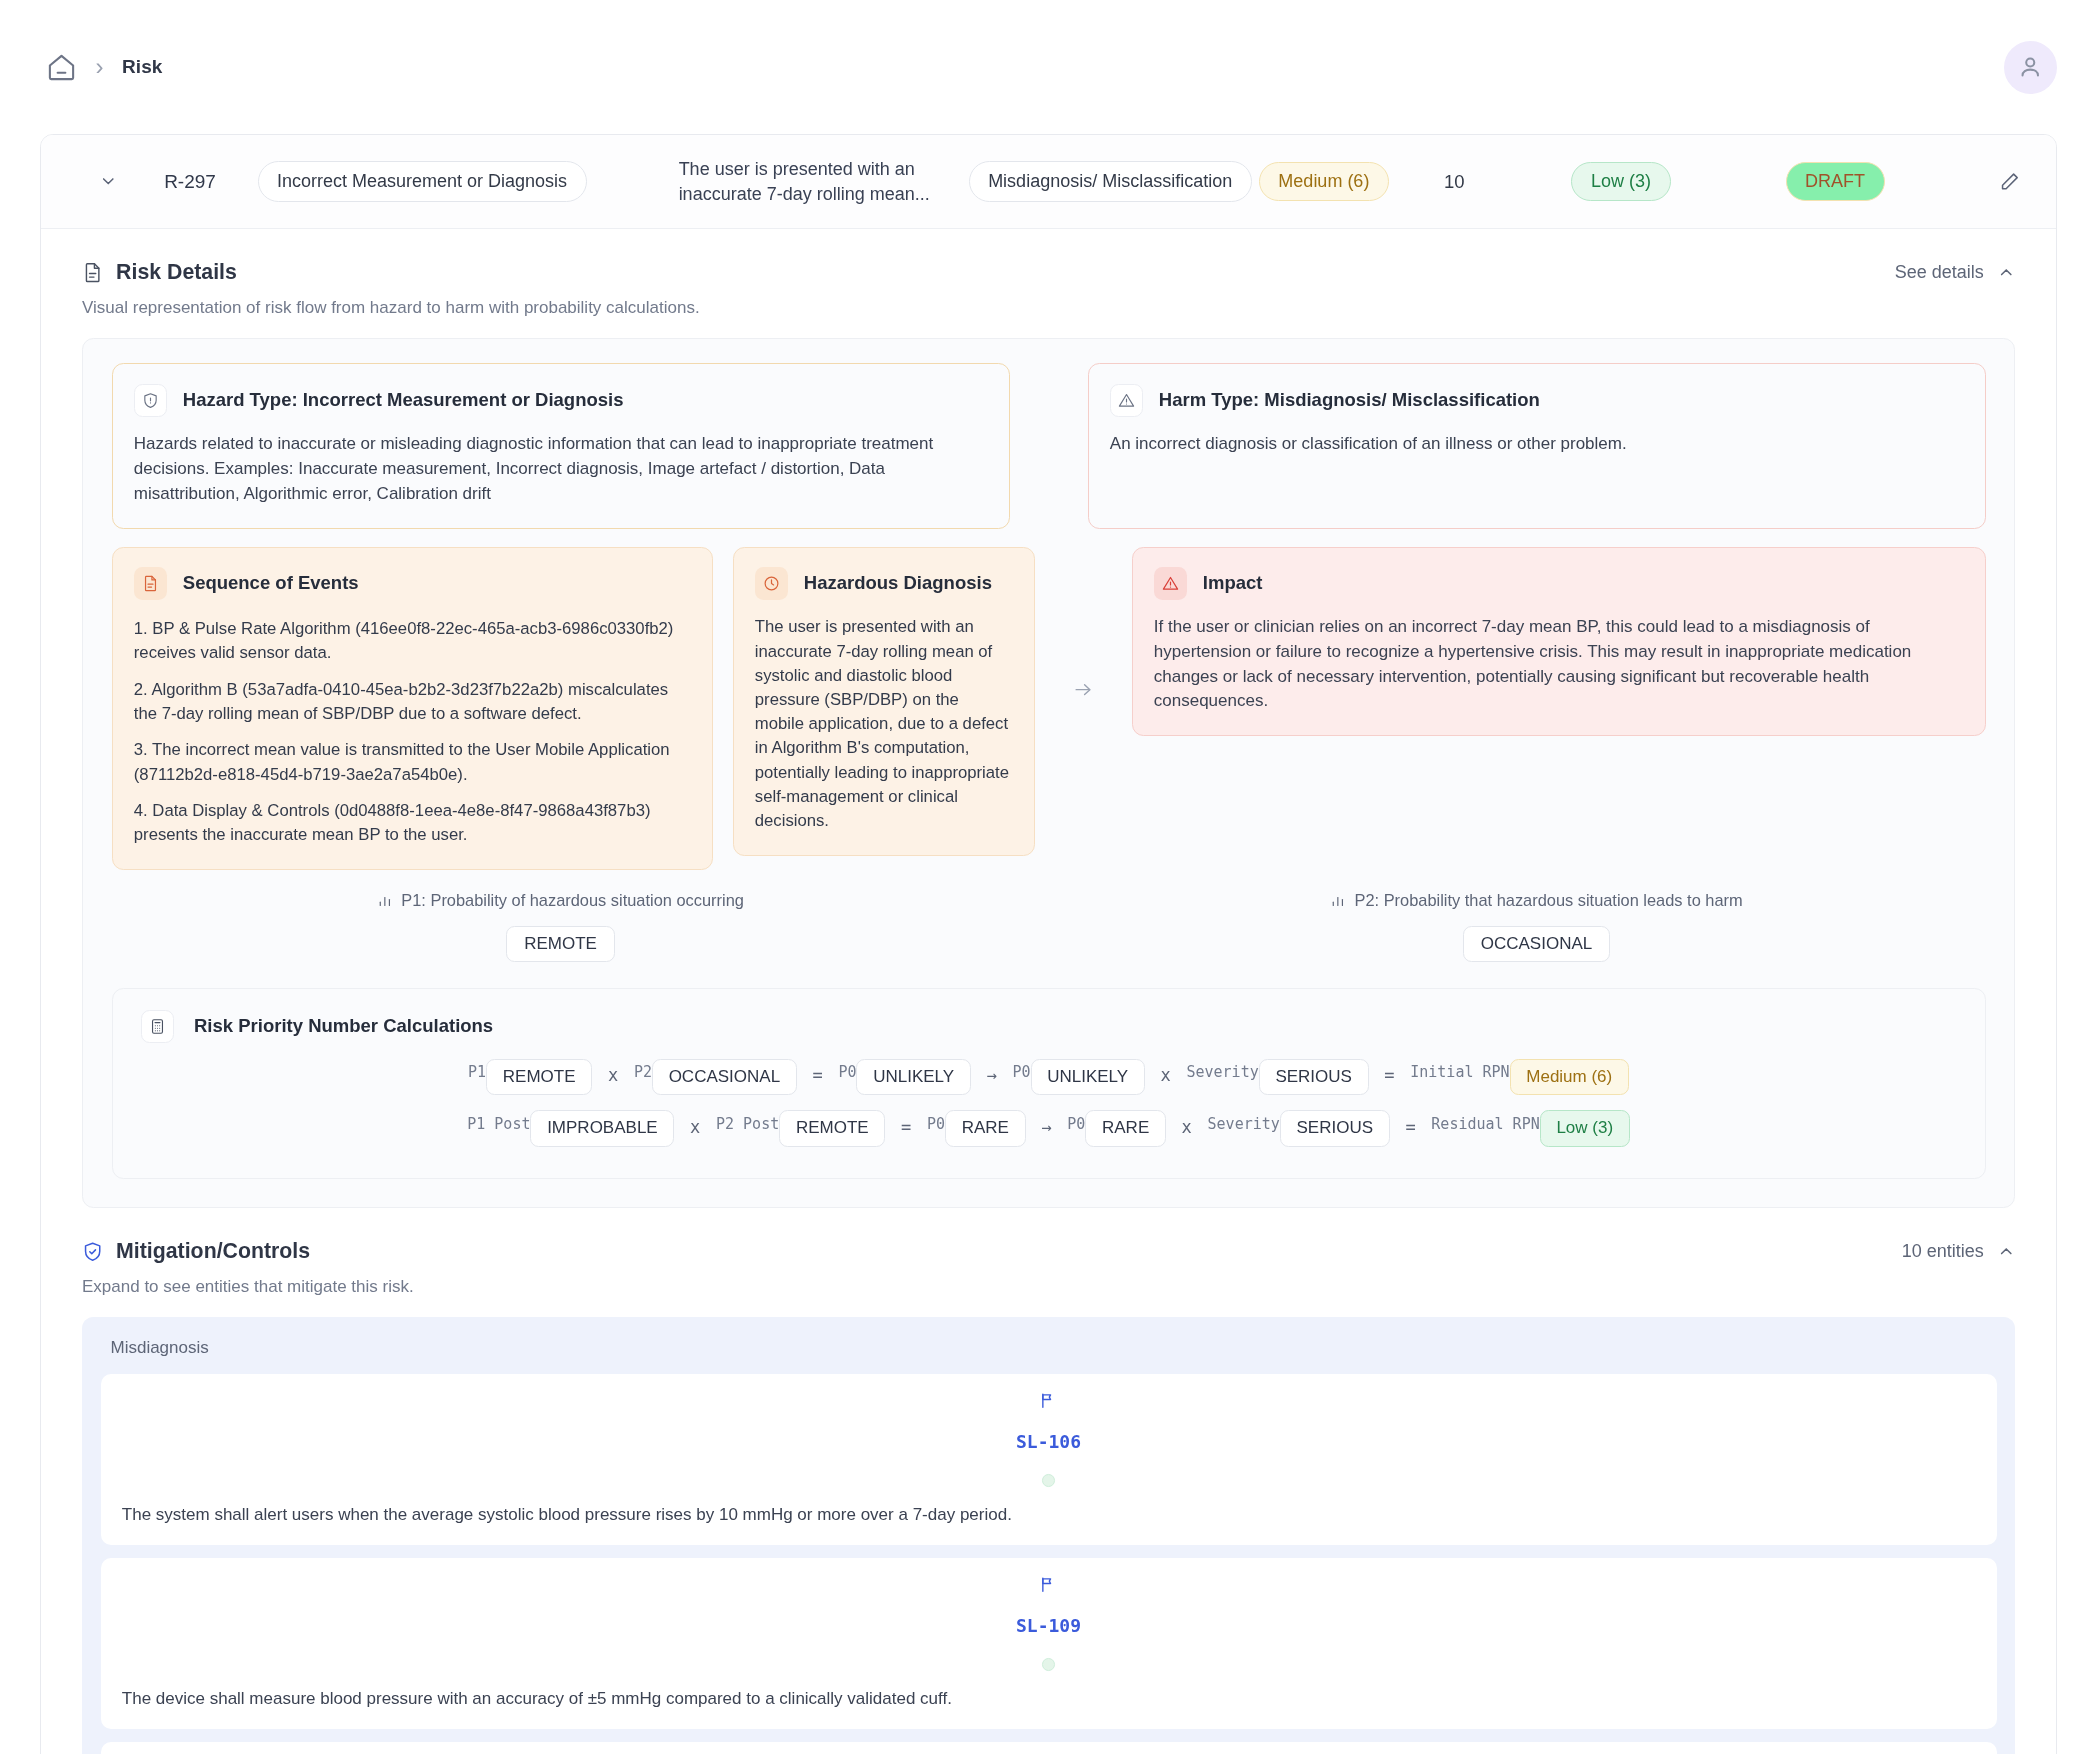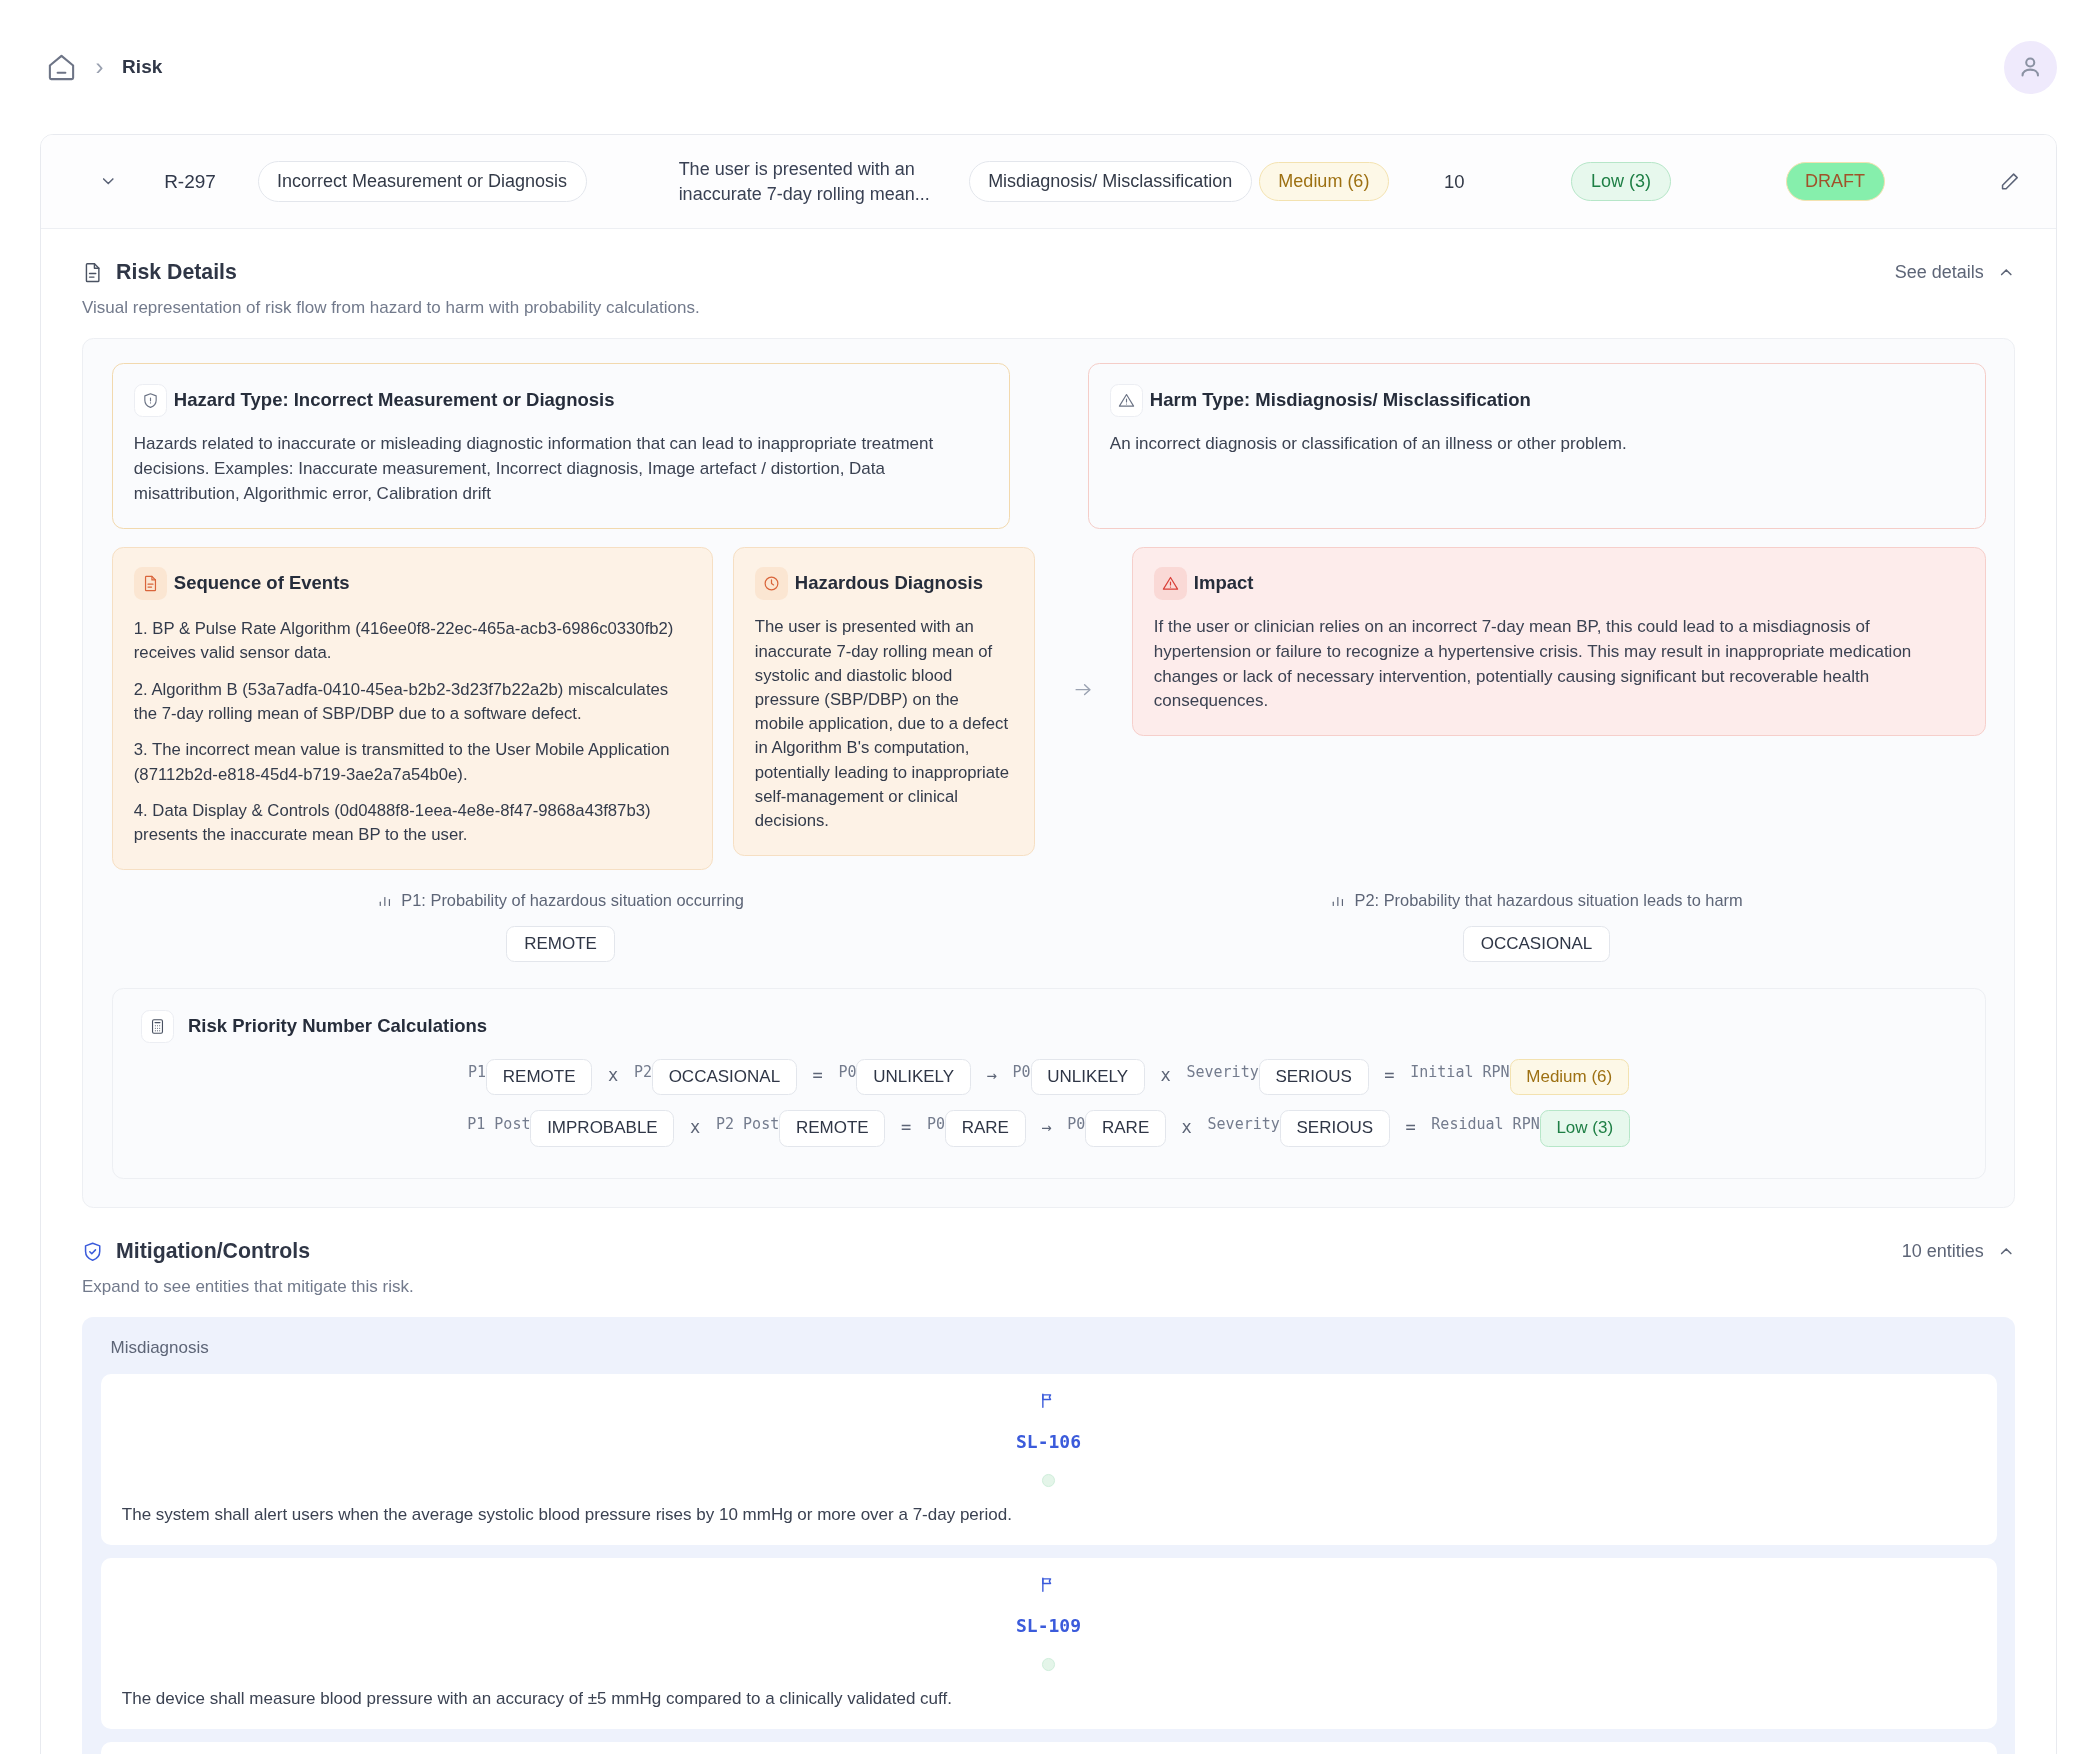--- a/index.html
+++ b/index.html
@@ -114,21 +114,21 @@
   }
   .type-card {
     border-radius: 11.4px;
     padding: 20px 21.3px 21.3px 21.3px;
     background: #fafbfd;
     min-height: 142px;
   }
   .type-card.hazard { border: 0.7px solid #f2d9ae; }
   .type-card.harm   { border: 0.7px solid #f5cdc8; }
   .tc-head {
-    display: flex; align-items: center; gap: 7px;
+    display: flex; align-items: center; gap: 16px;
     font-size: 18.5px; font-weight: 600; color: #262d3b;
   }
   .icon-chip {
     width: 33px; height: 33px;
     border-radius: 8.5px;
     background: #ffffff;
     border: 0.7px solid #eceef3;
     display: flex; align-items: center; justify-content: center;
     flex: 0 0 auto;
   }
@@ -175,21 +175,21 @@
   }
 
   
   .rpn {
     margin-top: 25.6px;
     border: 0.7px solid #edeff3;
     border-radius: 11.4px;
     background: #fafbfd;
     padding: 21.3px 28.5px 31px 28.5px;
   }
-  .rpn-head { display: flex; align-items: center; gap: 14px; font-size: 18.5px; font-weight: 600; color: #262d3b; }
+  .rpn-head { display: flex; align-items: center; gap: 20px; font-size: 18.5px; font-weight: 600; color: #262d3b; }
   .rpn-rows { margin-top: 10px; }
   .rpn-row {
     display: flex; align-items: flex-end; justify-content: center;
     gap: 15.7px; margin-top: 15.7px;
   }
   .rpn-cell { display: flex; flex-direction: row; align-items: center; }
   .rpn-cap {
     font-family: "DejaVu Sans Mono", monospace;
     font-size: 15px; color: #737b8d; margin-bottom: 8.5px;
     white-space: nowrap;

